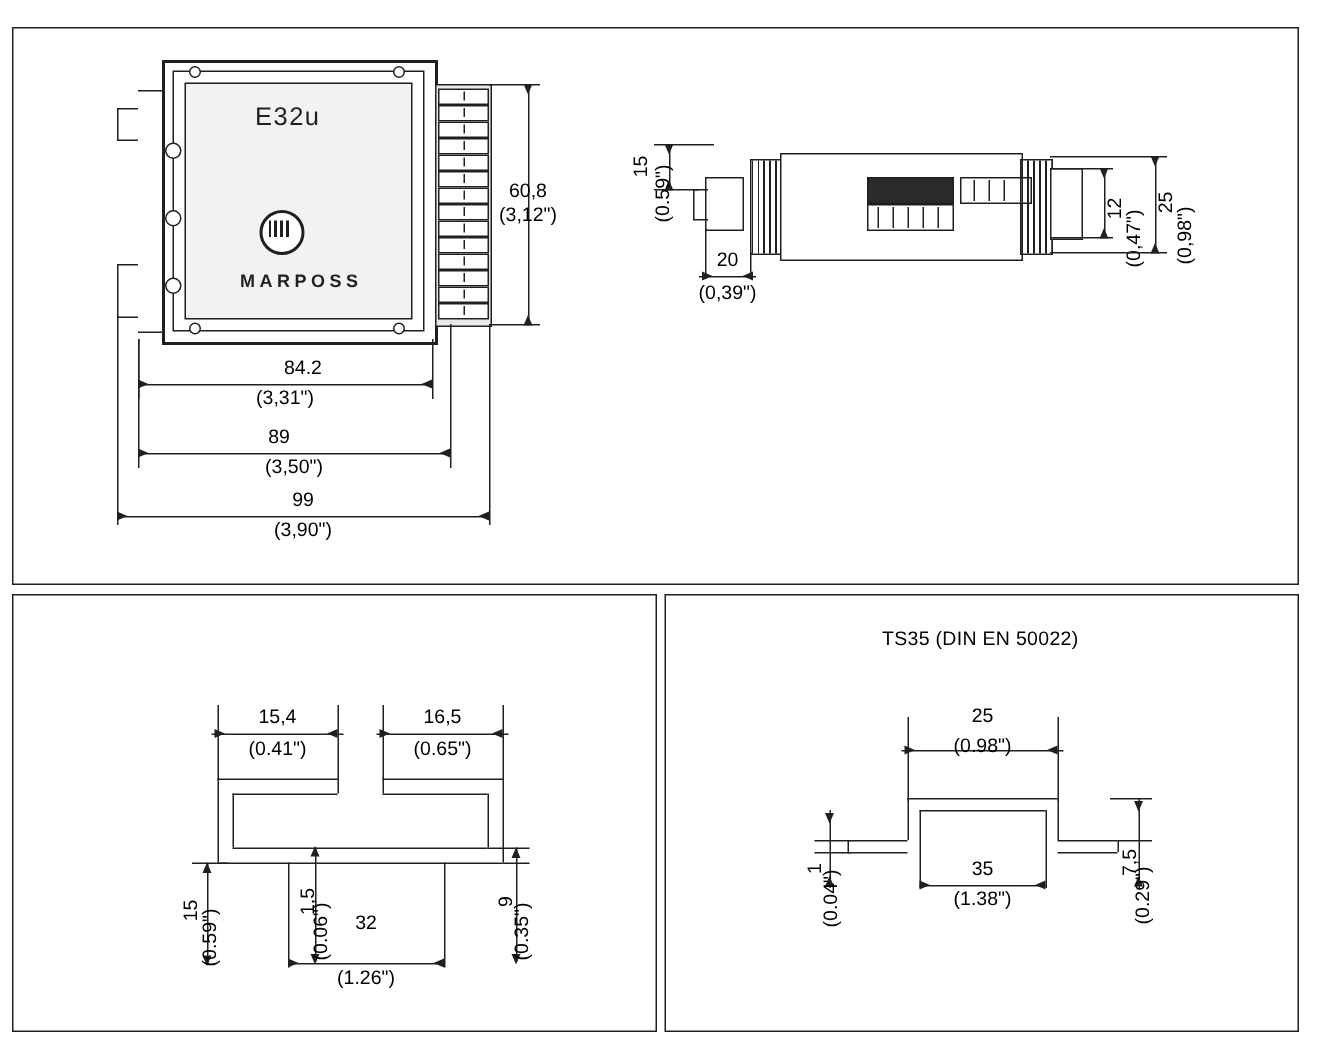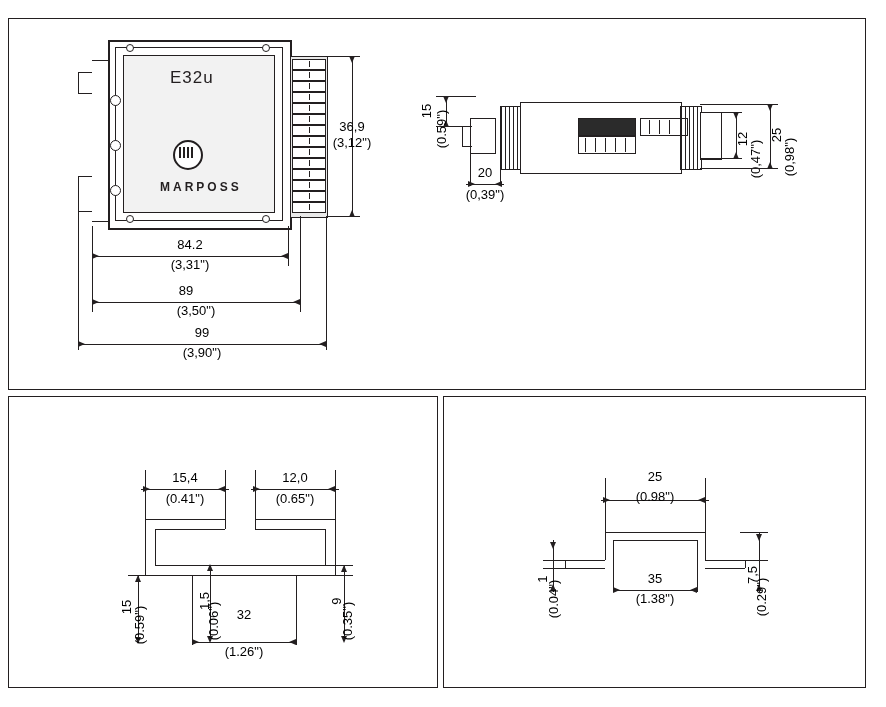--- a/index.html
+++ b/index.html
@@ -101,29 +101,29 @@
   <div class="term-row" style="top:180px;left:292px;width:32px;"></div>
   <div class="term-row" style="top:191px;left:292px;width:32px;"></div>
   <div class="term-row" style="top:202px;left:292px;width:32px;"></div>
 
   <div class="ext" style="left:290px;top:56px;height:0;"></div>
   <div class="h" style="left:326px;top:56px;width:34px;"></div>
   <div class="h" style="left:326px;top:216px;width:34px;"></div>
   <div class="v" style="left:352px;top:56px;height:160px;"></div>
   <div class="arrD" style="left:349px;top:56px;"></div>
   <div class="arrU" style="left:349px;top:210px;"></div>
-  <div class="lbl" style="left:332px;top:120px;width:40px;">36,9</div>
+  <div class="lbl" style="left:332px;top:120px;width:40px;">60,8</div>
   <div class="lbl" style="left:330px;top:136px;width:44px;">(3,12")</div>
 
   <div class="ext" style="left:92px;top:226px;height:40px;"></div>
   <div class="ext" style="left:288px;top:226px;height:40px;"></div>
   <div class="dim" style="left:92px;top:256px;width:196px;"></div>
   <div class="arrR" style="left:92px;top:253px;"></div>
   <div class="arrL" style="left:281px;top:253px;"></div>
-  <div class="lbl" style="left:160px;top:238px;width:60px;text-align:center;">84.2</div>
+  <div class="lbl" style="left:172px;top:238px;width:60px;text-align:center;">84.2</div>
   <div class="lbl" style="left:158px;top:258px;width:64px;">(3,31")</div>
 
   <div class="ext" style="left:92px;top:226px;height:86px;"></div>
   <div class="ext" style="left:300px;top:216px;height:96px;"></div>
   <div class="dim" style="left:92px;top:302px;width:208px;"></div>
   <div class="arrR" style="left:92px;top:299px;"></div>
   <div class="arrL" style="left:293px;top:299px;"></div>
   <div class="lbl" style="left:156px;top:284px;width:60px;">89</div>
   <div class="lbl" style="left:164px;top:304px;width:64px;">(3,50")</div>
 
@@ -213,21 +213,21 @@
   <div class="arrR" style="left:143px;top:486px;"></div>
   <div class="arrL" style="left:218px;top:486px;"></div>
   <div class="lbl" style="left:150px;top:471px;width:70px;">15,4</div>
   <div class="lbl" style="left:148px;top:492px;width:74px;">(0.41")</div>
 
   <div class="ext" style="left:255px;top:470px;height:50px;"></div>
   <div class="ext" style="left:335px;top:470px;height:50px;"></div>
   <div class="dim" style="left:251px;top:489px;width:88px;"></div>
   <div class="arrR" style="left:253px;top:486px;"></div>
   <div class="arrL" style="left:328px;top:486px;"></div>
-  <div class="lbl" style="left:260px;top:471px;width:70px;">12,0</div>
+  <div class="lbl" style="left:260px;top:471px;width:70px;">16,5</div>
   <div class="lbl" style="left:258px;top:492px;width:74px;">(0.65")</div>
 
   <div class="h" style="left:128px;top:575px;width:24px;"></div>
   <div class="v" style="left:138px;top:575px;height:68px;"></div>
   <div class="arrU" style="left:135px;top:575px;"></div>
   <div class="arrD" style="left:135px;top:637px;"></div>
   <div class="lbl rot90" style="left:112px;top:600px;width:30px;">15</div>
   <div class="lbl rot90" style="left:110px;top:618px;width:60px;">(0.59")</div>
 
   <div class="v" style="left:210px;top:565px;height:76px;"></div>
@@ -246,20 +246,21 @@
 
   <div class="ext" style="left:192px;top:575px;height:70px;"></div>
   <div class="ext" style="left:296px;top:575px;height:70px;"></div>
   <div class="dim" style="left:192px;top:642px;width:104px;"></div>
   <div class="arrR" style="left:192px;top:639px;"></div>
   <div class="arrL" style="left:289px;top:639px;"></div>
   <div class="lbl" style="left:214px;top:608px;width:60px;">32</div>
   <div class="lbl" style="left:212px;top:645px;width:64px;">(1.26")</div>
 
   <div class="panel panel-br"></div>
+  <div class="ttl" style="left:443px;top:418px;width:421px;">TS35 (DIN EN 50022)</div>
 
   <div class="h" style="left:565px;top:560px;width:40px;"></div>
   <div class="h" style="left:565px;top:568px;width:40px;"></div>
   <div class="v" style="left:565px;top:560px;height:8px;"></div>
 
   <div class="h" style="left:705px;top:560px;width:40px;"></div>
   <div class="h" style="left:705px;top:568px;width:40px;"></div>
   <div class="v" style="left:745px;top:560px;height:8px;"></div>
 
   <div class="v" style="left:605px;top:532px;height:28px;"></div>

